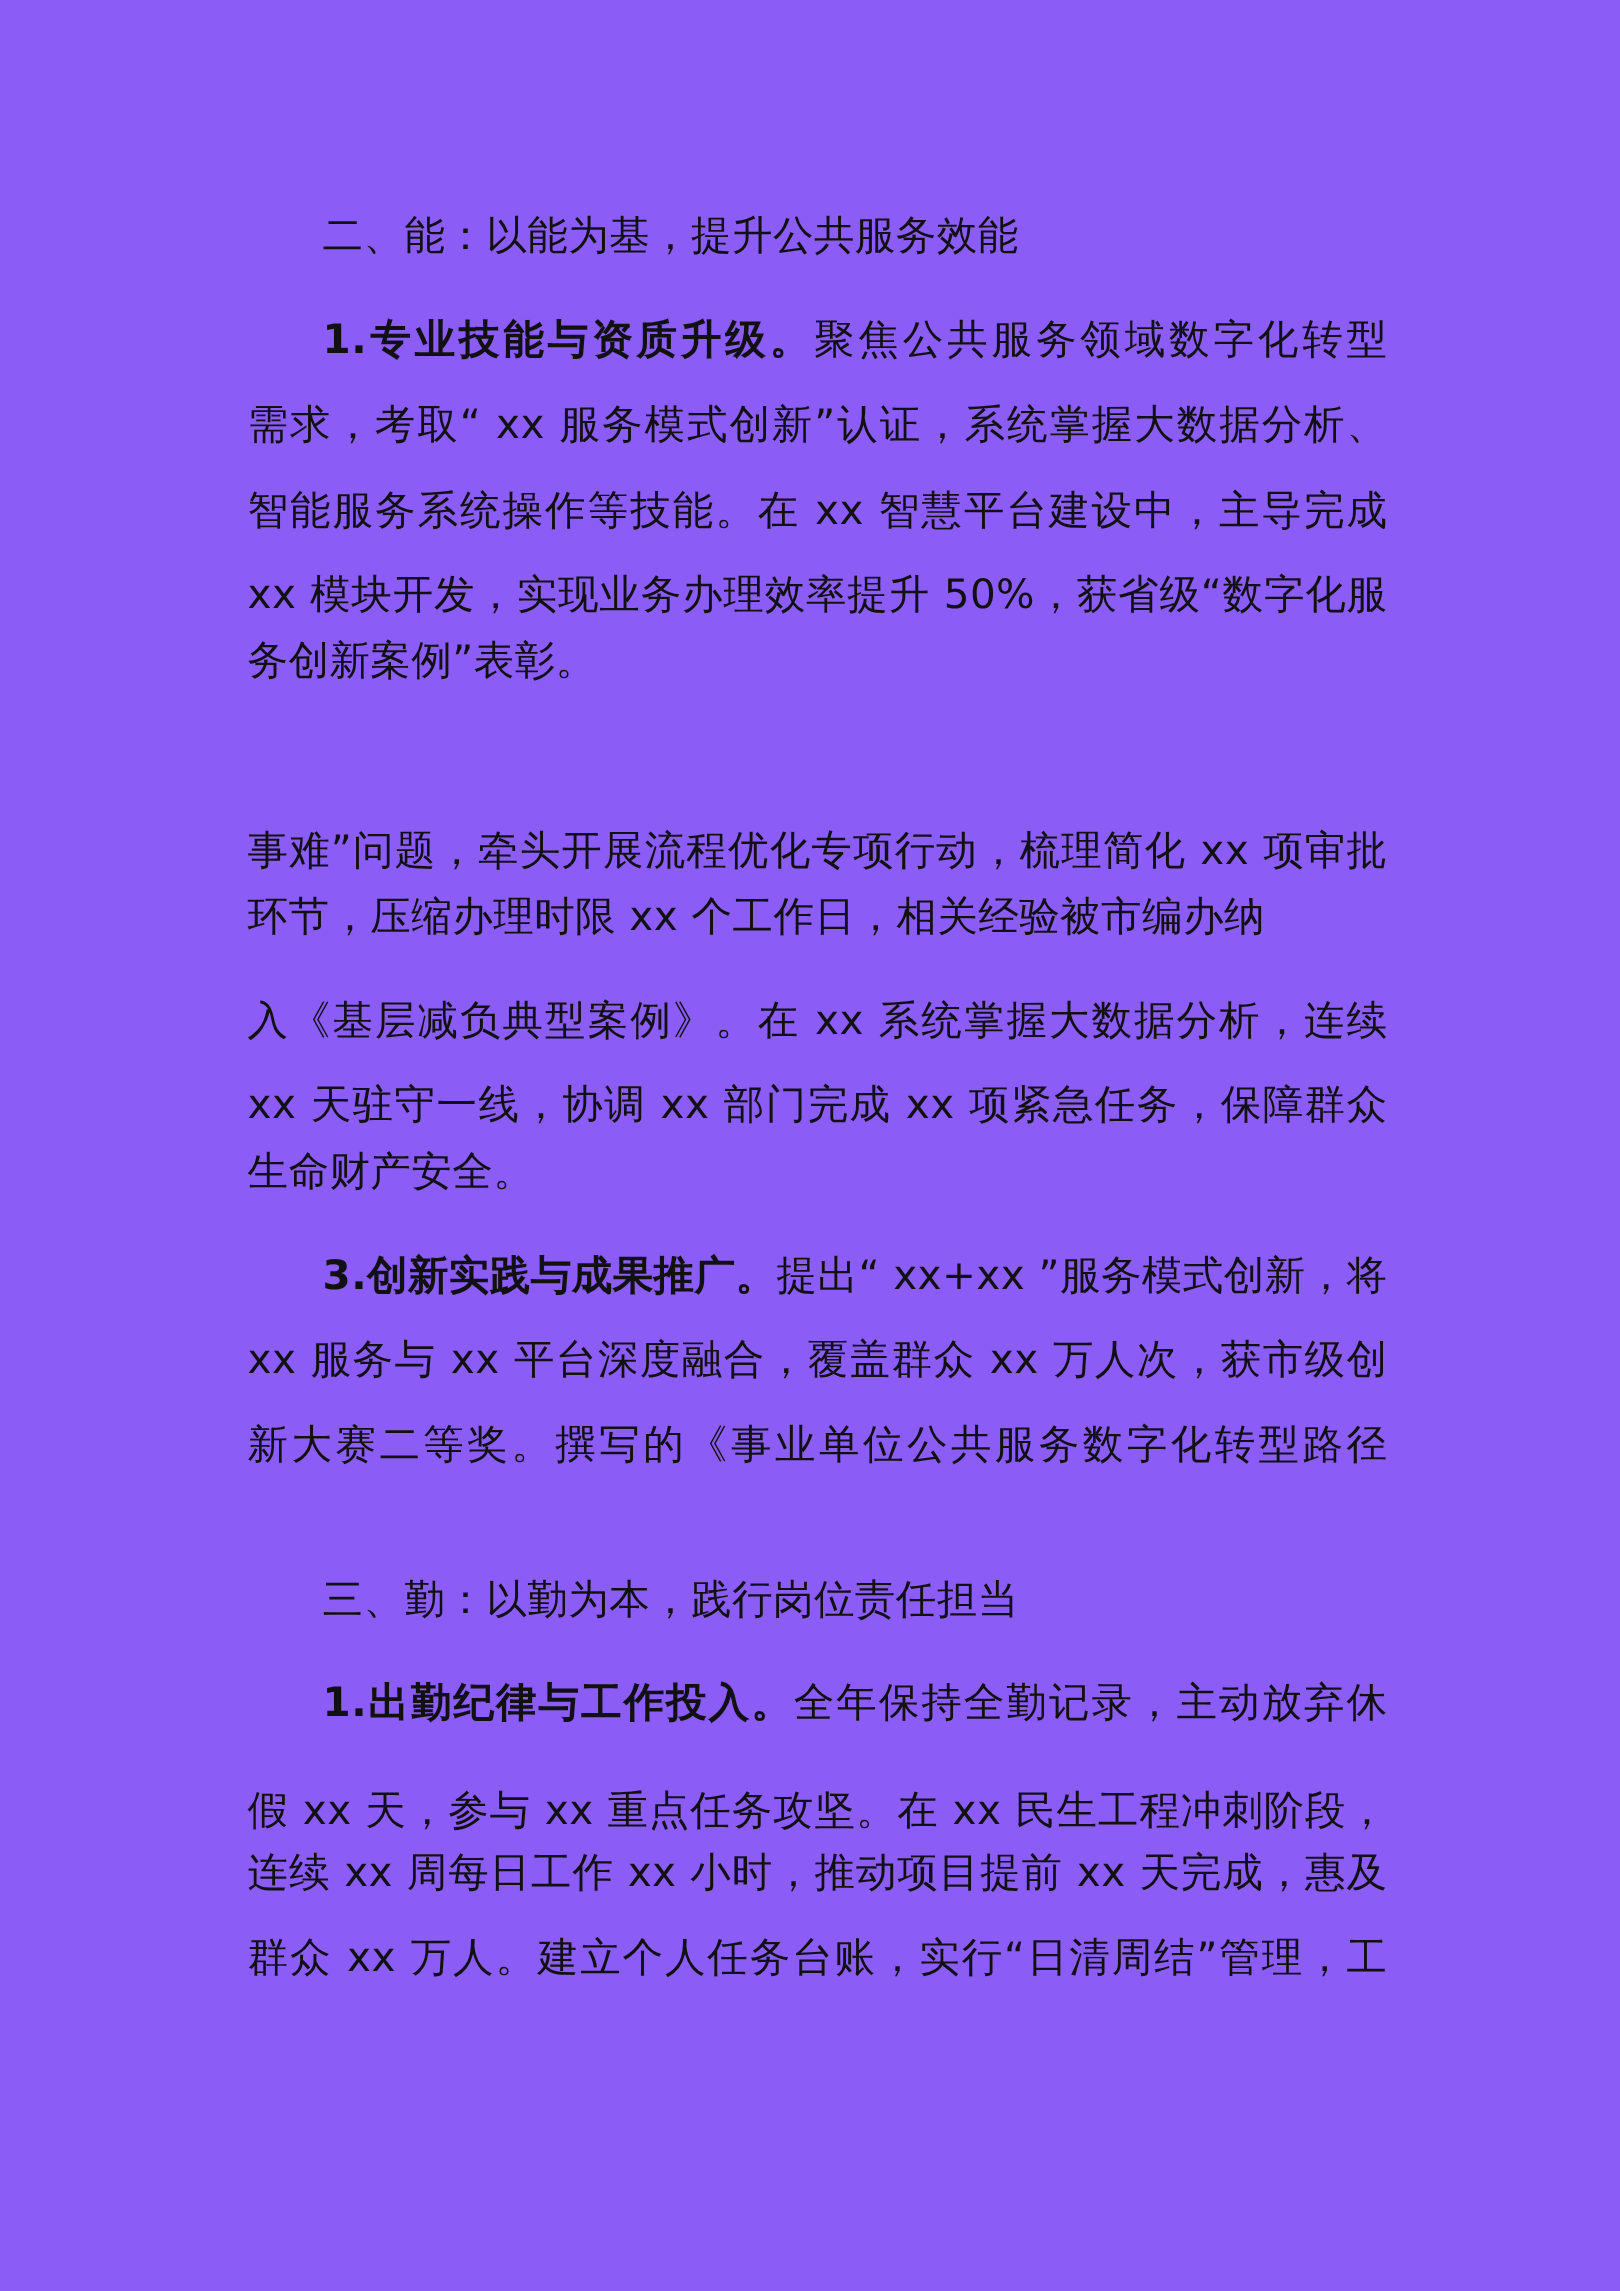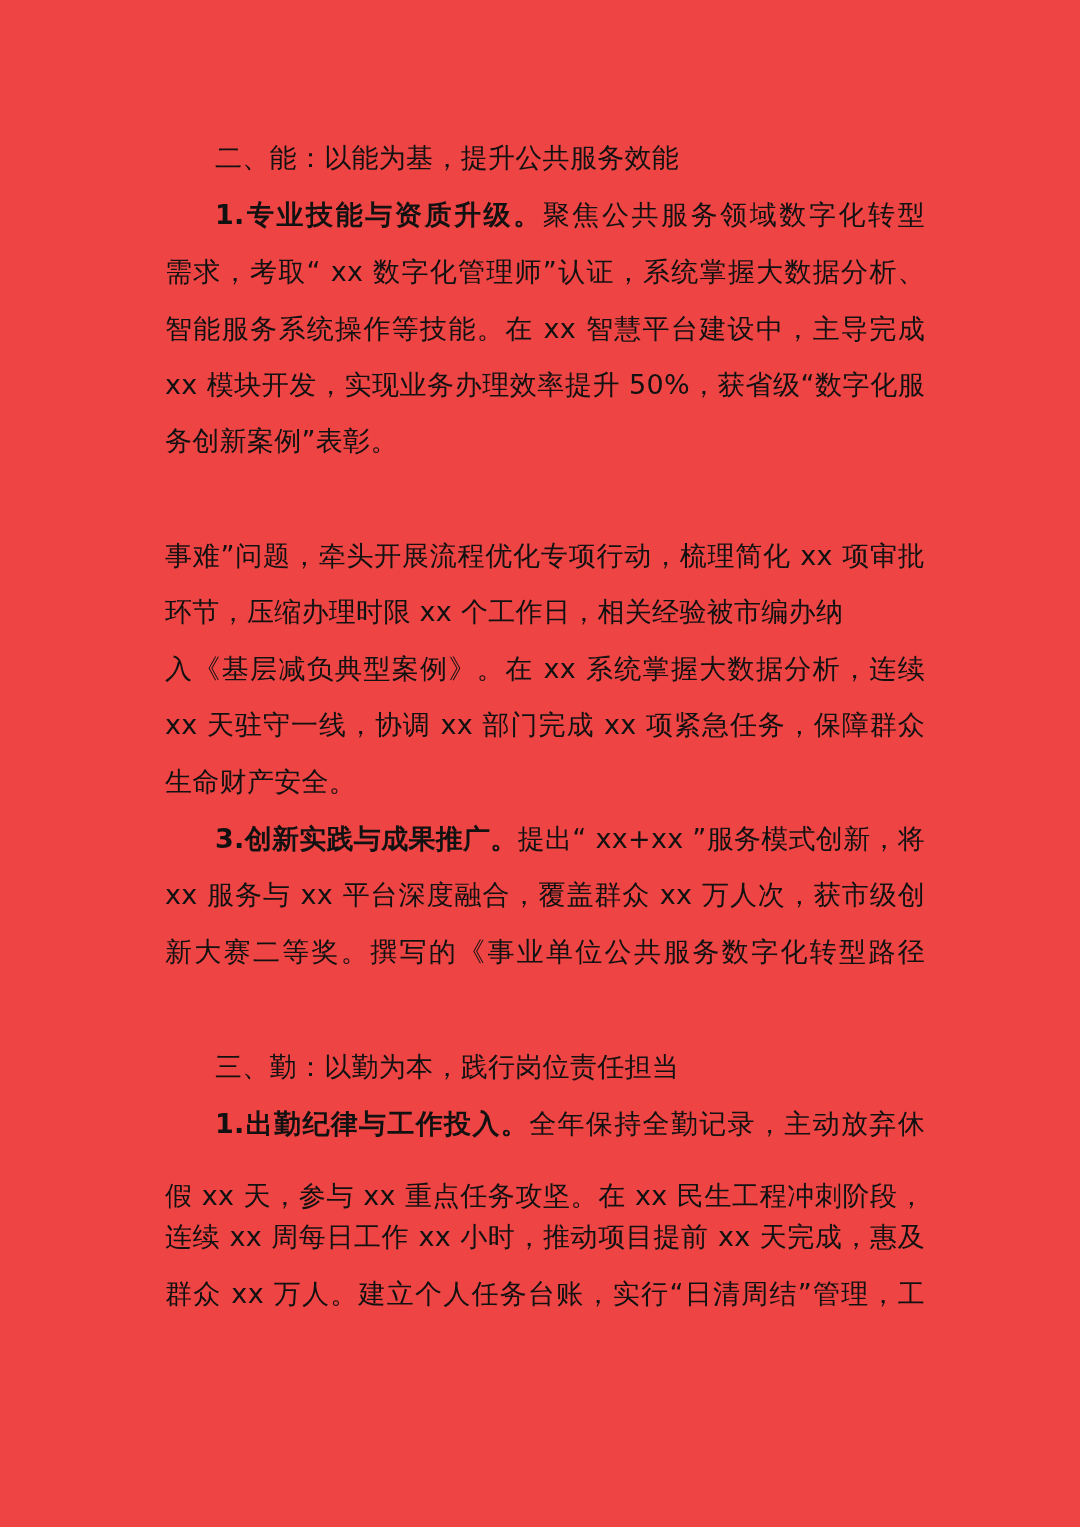--- a/index.html
+++ b/index.html
@@ -1,33 +1,33 @@
 <!DOCTYPE html>
 <html><head>
   <meta charset="utf-8">
   <style>
     html, body { margin: 0; padding: 0; background: #ffffff; }
     body { width: 1080px; height: 1527px; position: relative; overflow: hidden;
            font-family: "DejaVu Sans", "Liberation Sans", sans-serif; color: #111111; }
-    .page { position: absolute; left: 0; top: 0; width: 1080px; height: 1527px; background: #ef4444; }
+    .page { position: absolute; left: 0; top: 0; width: 1080px; height: 1527px; background: #8b5cf6; }
     .line { position: absolute; left: 165px; width: 760px; height: 40px; line-height: 40px;
             font-size: 27px; white-space: nowrap; letter-spacing: 0.3px; }
     .line.indent { left: 215px; width: 710px; }
-    .line.just { text-align-last: justify; text-align: justify; }
+    .line.just { text-align-last: justify; text-align: justify; margin-top: 12px; }
     .b { font-weight: bold; }
   </style>
 </head>
 <body>
 
 <div class="page">
 
   <div class="line indent" style="top:138px">二、能：以能为基，提升公共服务效能</div>
 
   <div class="line indent just" style="top:195px"><span class="b">1.专业技能与资质升级。</span><span>聚焦公共服务领域数字化转型</span></div>
-  <div class="line just" style="top:252px">需求，考取“ xx 数字化管理师”认证，系统掌握大数据分析、</div>
+  <div class="line just" style="top:252px">需求，考取“ xx 服务模式创新”认证，系统掌握大数据分析、</div>
   <div class="line just" style="top:309px">智能服务系统操作等技能。在 xx 智慧平台建设中，主导完成</div>
   <div class="line just" style="top:365px">xx 模块开发，实现业务办理效率提升 50%，获省级“数字化服</div>
   <div class="line" style="top:421px">务创新案例”表彰。</div>
 
   <div class="line just" style="top:536px">事难”问题，牵头开展流程优化专项行动，梳理简化 xx 项审批</div>
   <div class="line" style="top:592px">环节，压缩办理时限 xx 个工作日，相关经验被市编办纳</div>
   <div class="line just" style="top:649px">入《基层减负典型案例》。在 xx 系统掌握大数据分析，连续</div>
   <div class="line just" style="top:705px">xx 天驻守一线，协调 xx 部门完成 xx 项紧急任务，保障群众</div>
   <div class="line" style="top:762px">生命财产安全。</div>
 

